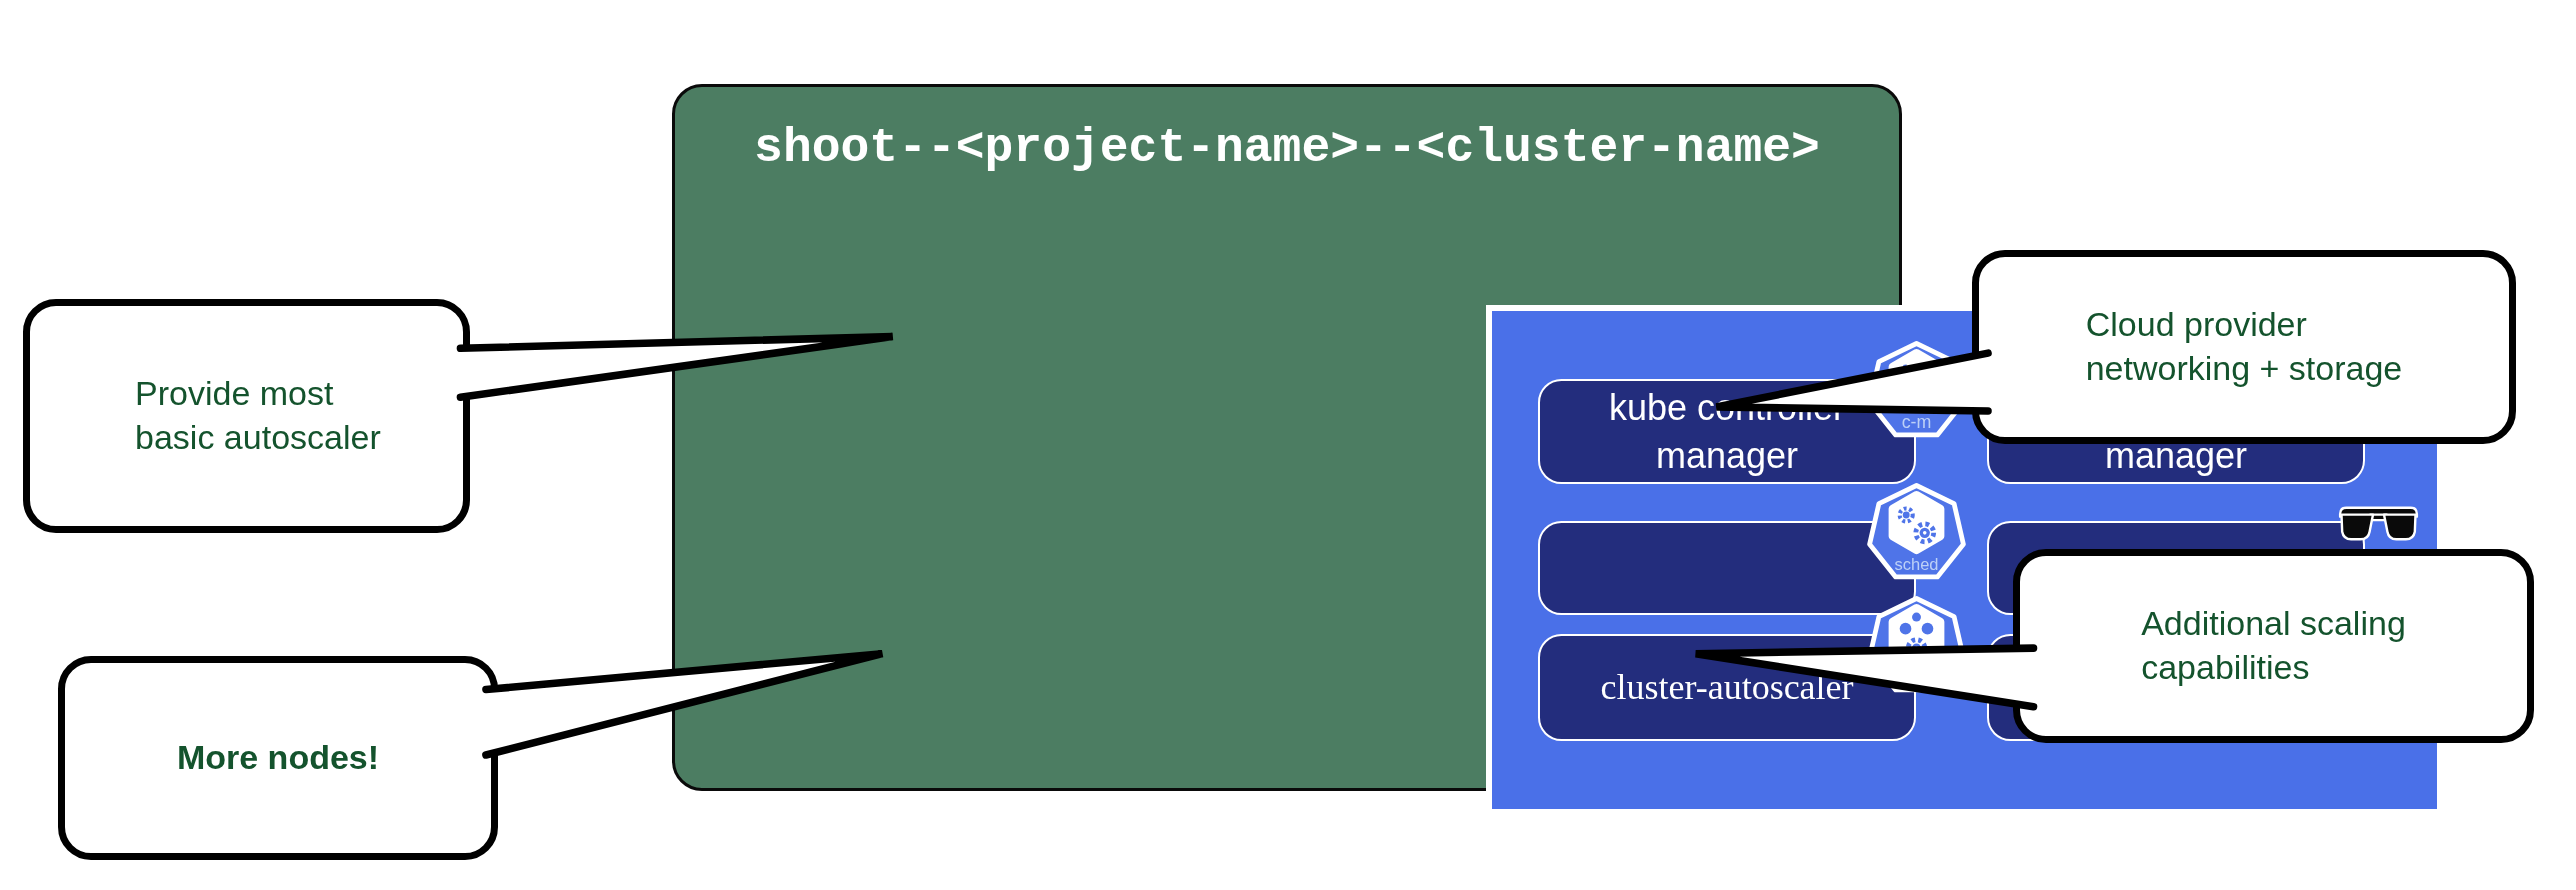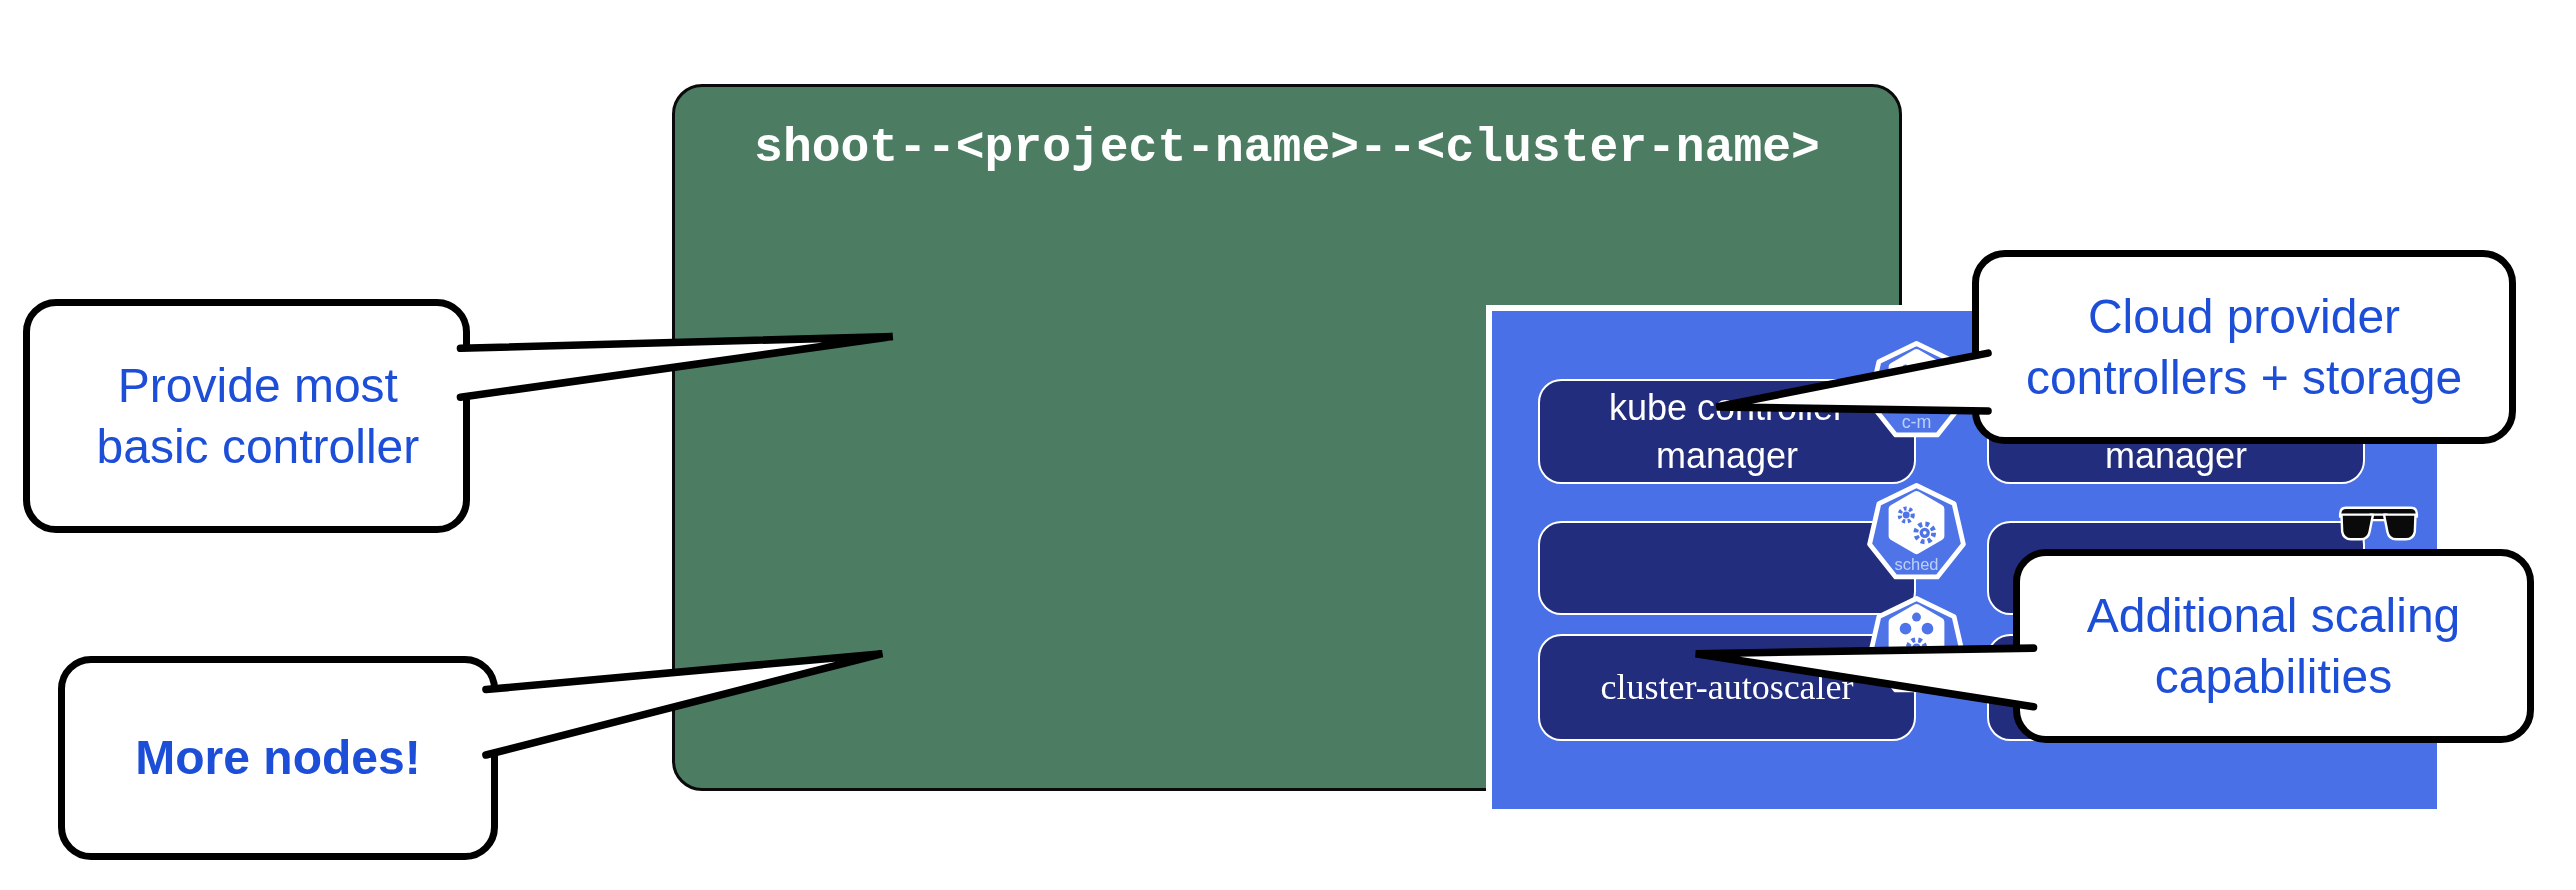--- a/index.html
+++ b/index.html
@@ -41,22 +41,22 @@
   .hepta-icon{
     position:absolute;right:-54px;top:-43px;width:103px;height:103px;
   }
   .shades-icon{
     position:absolute;right:-58px;top:-18px;width:85px;height:37px;
   }
   
   .callout{
     position:absolute;background:#ffffff;border:7.6px solid #000000;
     border-radius:33px;box-sizing:border-box;
-    display:flex;align-items:center;justify-content:center;text-align:center;
-    font-size:48px;line-height:1.28;color:#1d4ed8;
+    display:flex;align-items:center;justify-content:center;
+    font-size:34px;line-height:1.28;color:#14532d;
   }
   .callout-lt{left:23.4px;top:299px;width:447px;height:234px;padding-left:22px;}
   .callout-lb{left:58px;top:656px;width:440px;height:204px;font-weight:bold;}
   .callout-rt{left:1972px;top:250px;width:544px;height:194px;}
   .callout-rb{left:2013px;top:549px;width:521px;height:194px;}
   .tails{
     position:absolute;left:0;top:0;width:2576px;height:891px;
     pointer-events:none;
   }
   .tail{fill:#ffffff;stroke:#000000;stroke-width:11;stroke-linecap:round;}
@@ -155,34 +155,34 @@
           </g>
         </svg>
       </div>
 
     </div>
   </div>
 
   <div class="callout callout-lt">
     <div>
       <div>Provide most</div>
-      <div>basic controller</div>
+      <div>basic autoscaler</div>
     </div>
   </div>
 
   <div class="callout callout-lb">
     <div>
       <div>More nodes!</div>
     </div>
   </div>
 
   <div class="callout callout-rt">
     <div>
       <div>Cloud provider</div>
-      <div>controllers + storage</div>
+      <div>networking + storage</div>
     </div>
   </div>
 
   <div class="callout callout-rb">
     <div>
       <div>Additional scaling</div>
       <div>capabilities</div>
     </div>
   </div>
 

